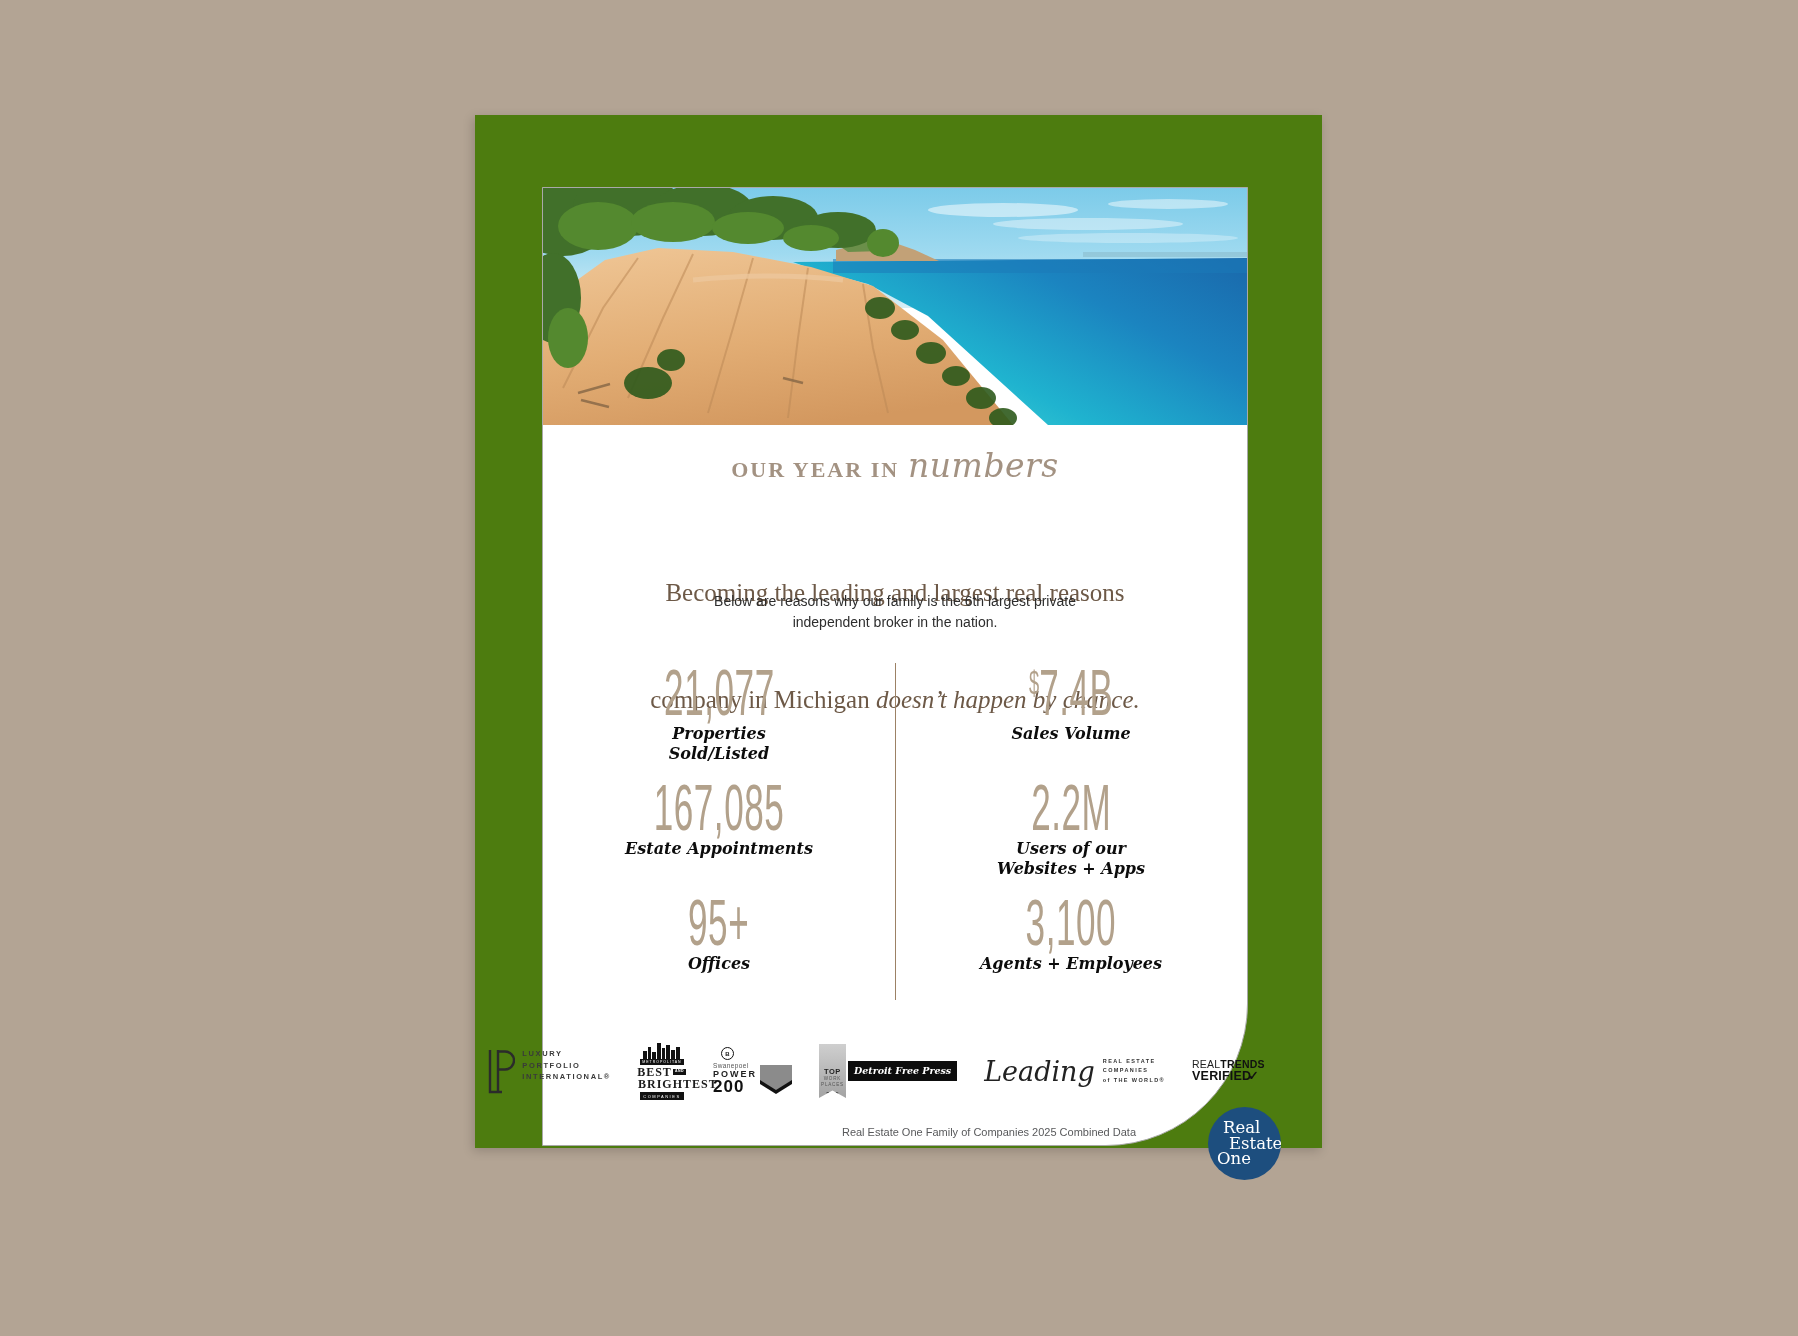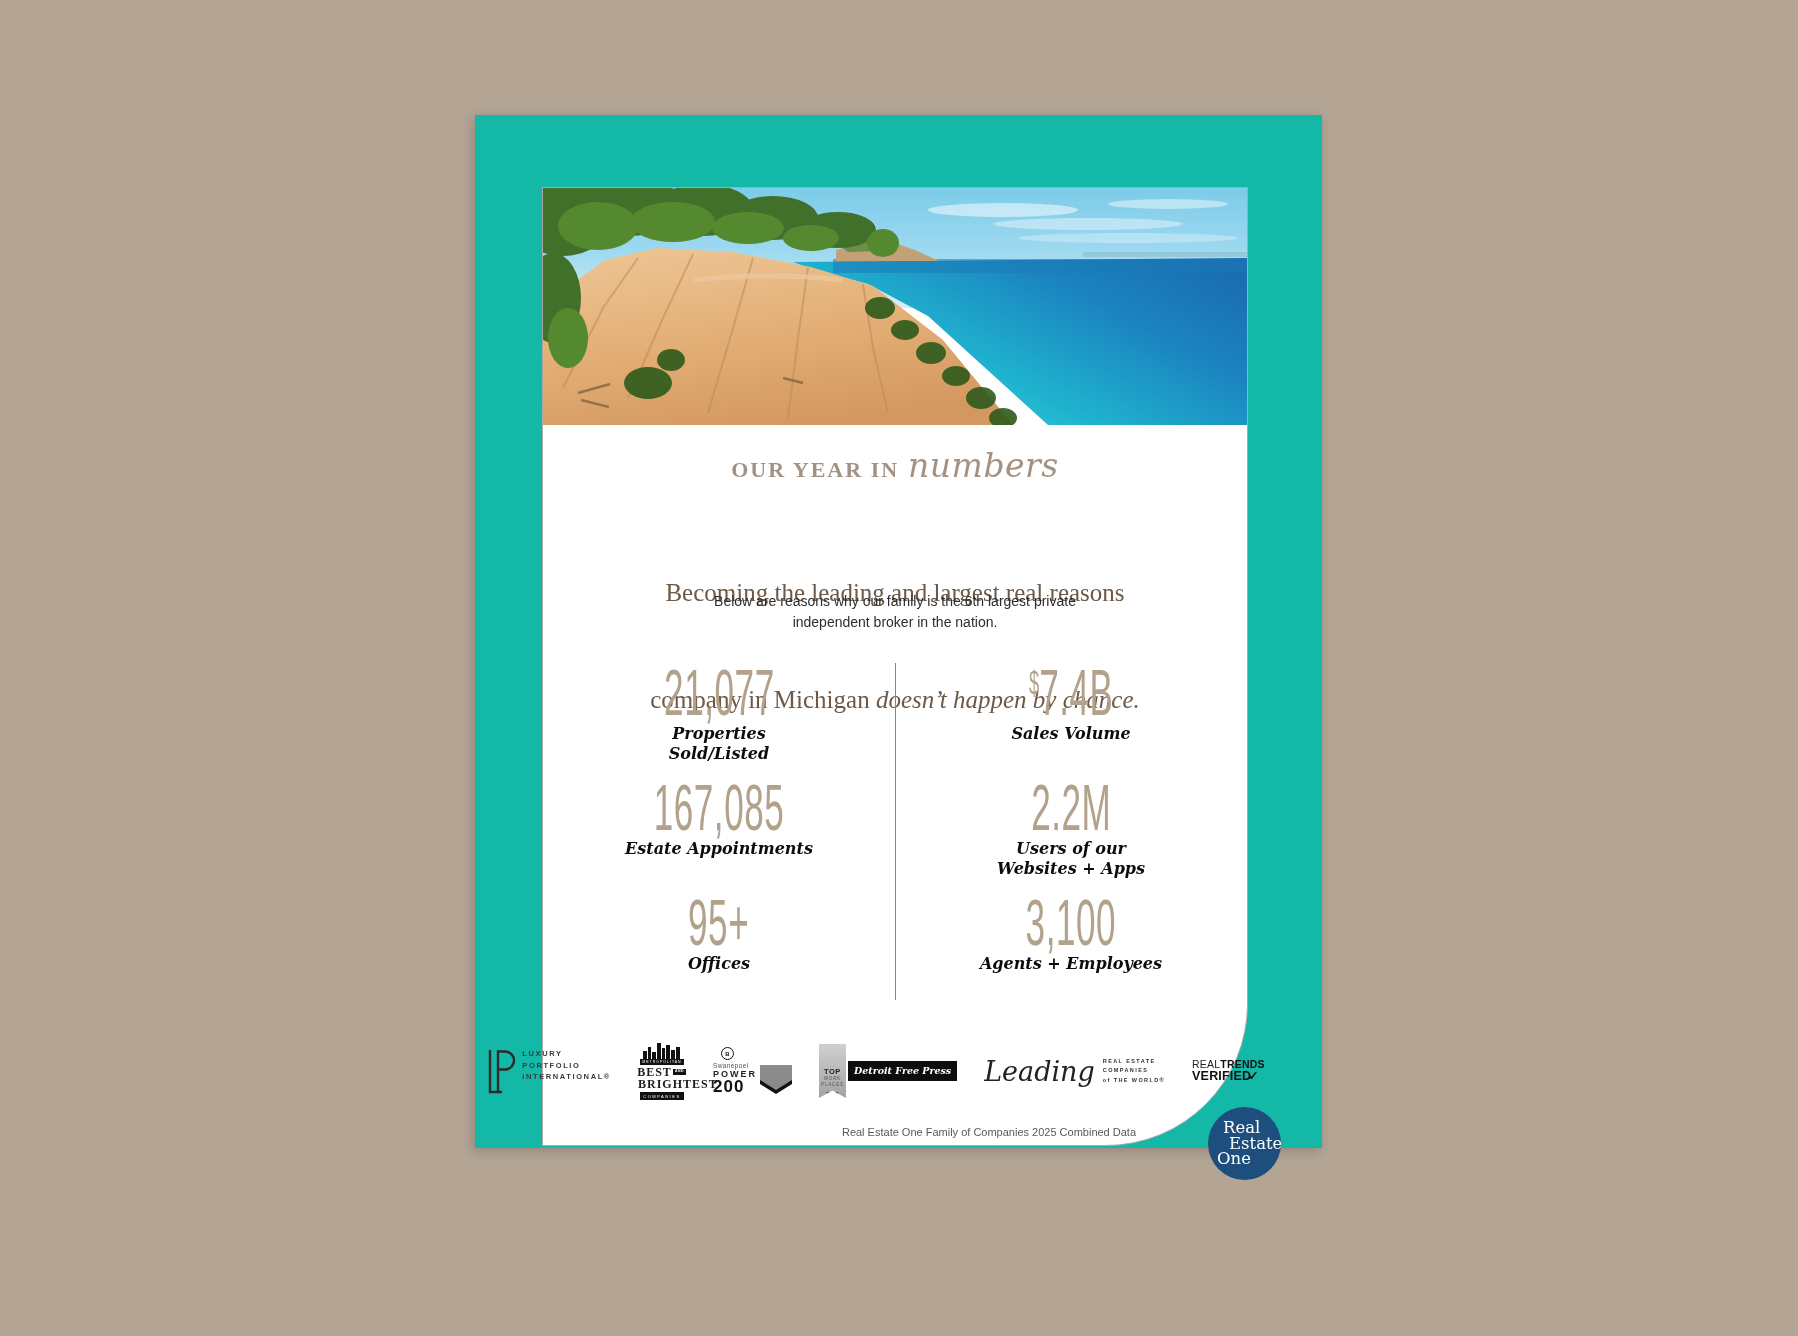--- a/index.html
+++ b/index.html
@@ -1,18 +1,18 @@
 <!DOCTYPE html>
 <html><head>
 <meta charset="utf-8">
 <style>
   html,body{margin:0;padding:0;}
   body{background:#b3a494;font-family:"Liberation Sans",sans-serif;}
   .canvas{position:relative;width:1798px;height:1336px;background:#b3a494;overflow:hidden;}
-  .page{position:absolute;left:475px;top:115px;width:847px;height:1033px;background:#14b8a6;
+  .page{position:absolute;left:475px;top:115px;width:847px;height:1033px;background:#4d7c0f;
         box-shadow:-2px 3px 10px rgba(0,0,0,0.18);}
   .card{position:absolute;left:67px;top:72px;width:706px;height:959px;background:#ffffff;
         border:1px solid #a9a9a9;border-bottom-right-radius:142px;box-sizing:border-box;}
   .photo{position:absolute;top:0;left:0;width:704px;height:237px;overflow:hidden;}
   .photo svg{display:block;}
 
   .title{position:absolute;top:258px;left:0;width:100%;display:flex;justify-content:center;
          align-items:baseline;gap:9px;color:#a39282;}
   .eyebrow{font-family:"Liberation Serif",serif;font-weight:bold;font-size:22px;letter-spacing:2px;}
   .accent{font-family:"DejaVu Serif",serif;font-style:italic;font-size:33px;letter-spacing:0.5px;}

